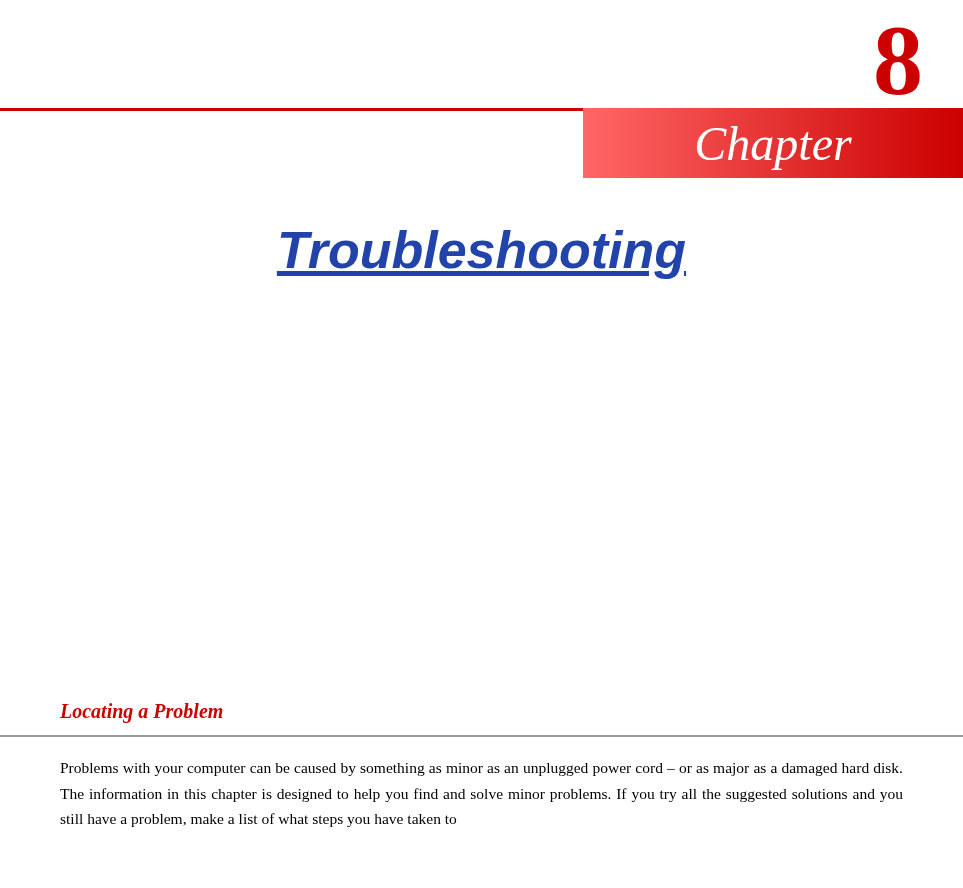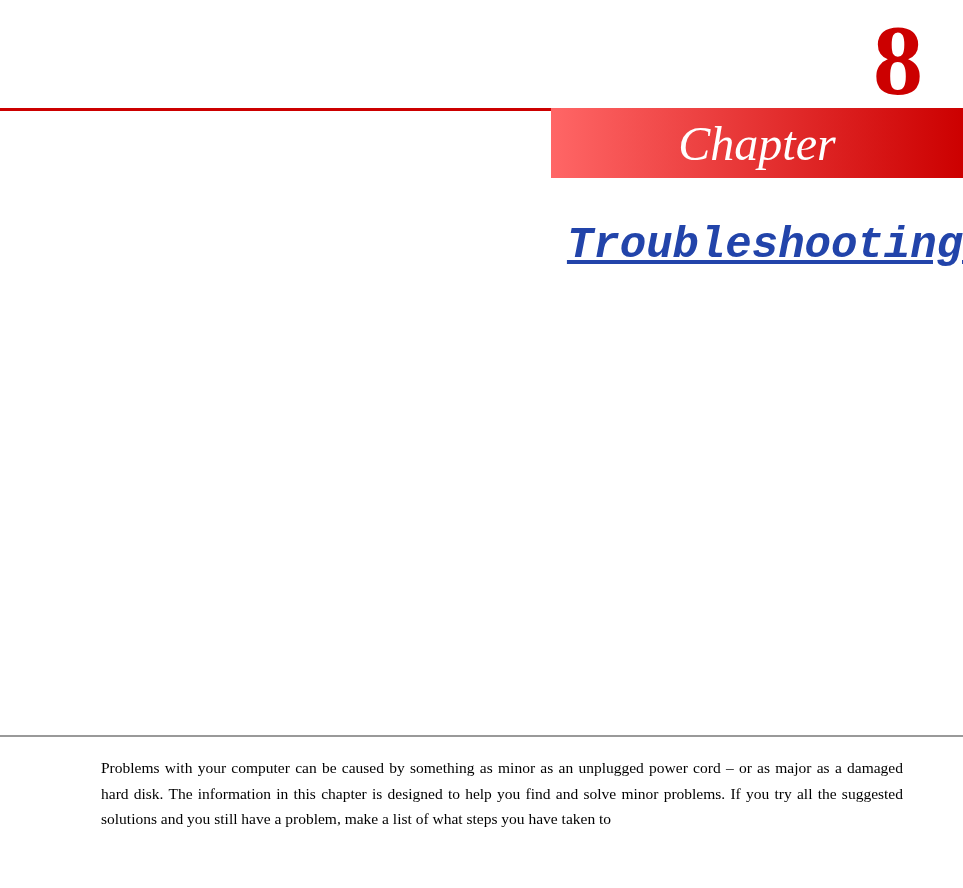--- a/index.html
+++ b/index.html
@@ -44,21 +44,21 @@
       width: 963px;
       height: 3px;
       background: #cc0000;
     }
 
     
     .chapter-banner {
       position: absolute;
       top: 108px;
       right: 0;
-      width: 412px;
+      width: 380px;
       height: 70px;
       background: linear-gradient(to right, #ff6666, #cc0000);
       display: flex;
       align-items: center;
       justify-content: center;
     }
 
     .chapter-banner-text {
       font-family: 'Times New Roman', Times, serif;
       font-size: 48px;
@@ -66,23 +66,23 @@
       color: #ffffff;
       font-weight: normal;
     }
 
     
     .main-title {
       position: absolute;
       top: 220px;
       left: 0;
       right: 0;
-      text-align: right;
-      font-family: Liberation Mono, monospace;
-      font-size: 44px;
+      text-align: center;
+      font-family: Liberation Sans, sans-serif;
+      font-size: 52px;
       font-style: italic;
       font-weight: bold;
       color: #2244aa;
       text-decoration: underline;
       text-decoration-color: #2244aa;
     }
 
     
     .intro-paragraph {
       position: absolute;
@@ -120,37 +120,37 @@
     
     .body-paragraph {
       position: absolute;
       top: 755px;
       left: 60px;
       right: 60px;
       font-size: 15.5px;
       line-height: 1.65;
       color: #000000;
       text-align: justify;
-      margin-left: 41px;
     }
   </style>
 </head>
 <body>
 
 <div class="page-container">
 
   <div class="chapter-number">8</div>
 
   <div class="red-rule"></div>
 
   <div class="chapter-banner">
     <span class="chapter-banner-text">Chapter</span>
   </div>
 
   <div class="main-title">Troubleshooting</div>
 
 
+  <div class="section-heading">Locating a Problem</div>
 
   <div class="section-rule"></div>
 
   <div class="body-paragraph">Problems with your computer can be caused by something as minor as an unplugged power cord – or as major as a damaged hard disk. The information in this chapter is designed to help you find and solve minor problems. If you try all the suggested solutions and you still have a problem, make a list of what steps you have taken to</div>
 
 </div>
 
 </body></html>

